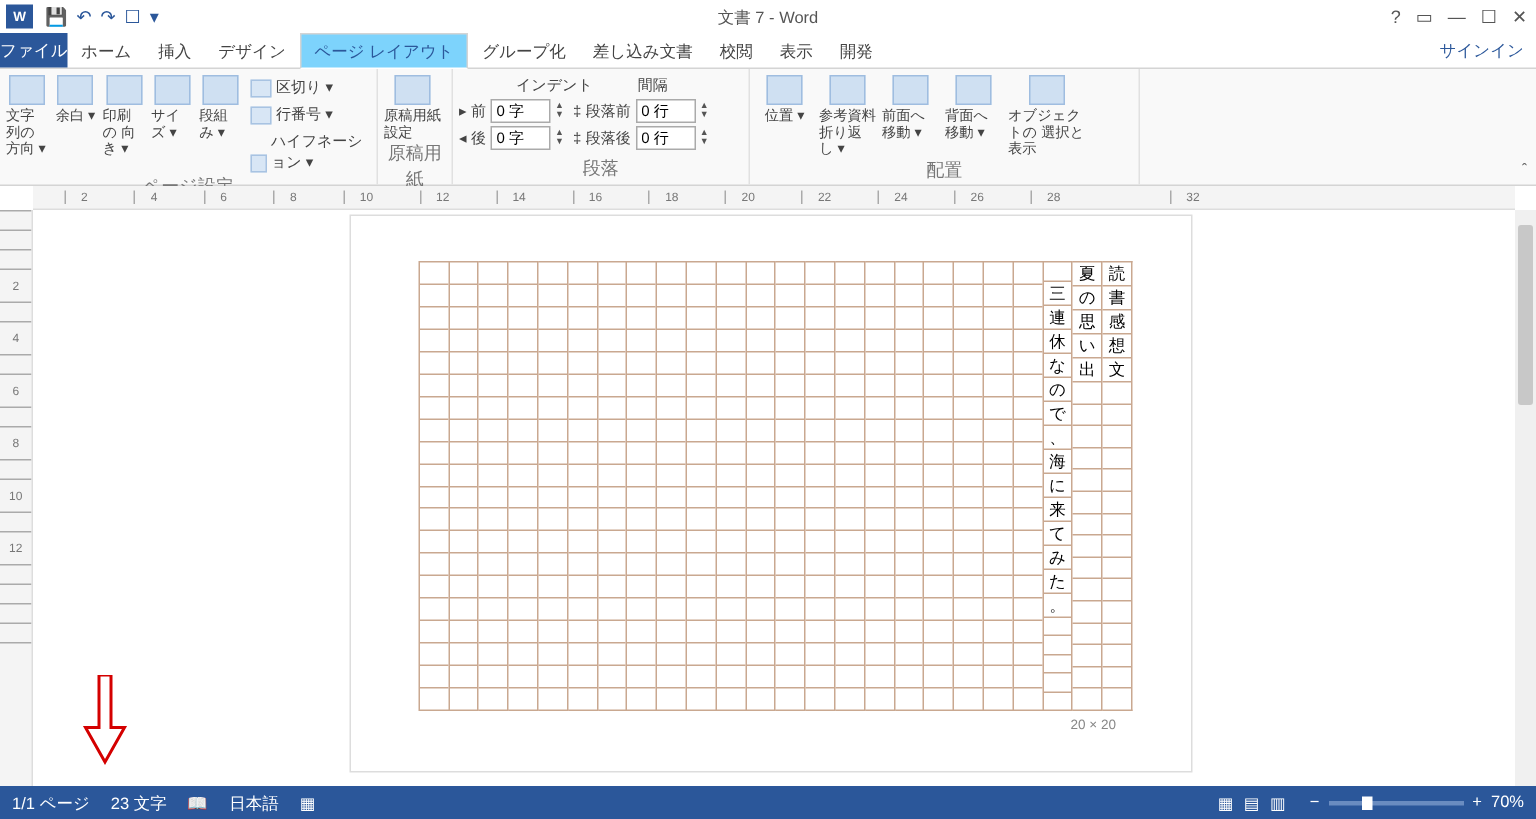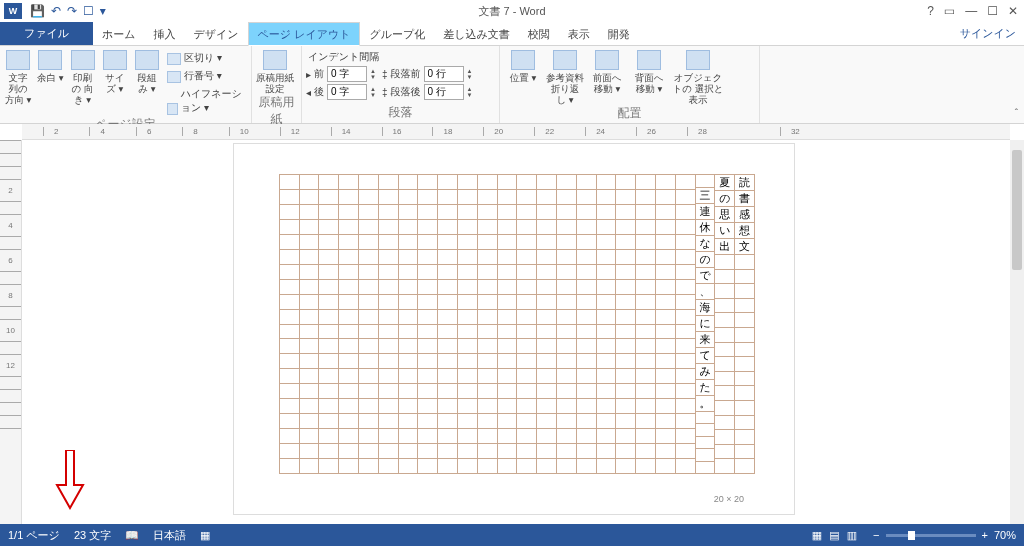--- a/index.html
+++ b/index.html
@@ -6,49 +6,49 @@
   body { width:1024px; height:546px; background:#fff; overflow:hidden; position:relative; }
   .titlebar { height:22px; background:#fff; display:flex; align-items:center; font-size:11px; color:#444; position:relative; }
   .titlebar .appicon { width:18px; height:16px; background:#2b579a; margin:0 4px; display:flex; align-items:center; justify-content:center; color:#fff; font-size:9px; font-weight:bold; }
   .qat { display:flex; gap:6px; margin-left:4px; }
   .qat span { font-size:12px; color:#2b579a; cursor:pointer; }
   .titlebar .title { position:absolute; left:50%; transform:translateX(-50%); color:#555; }
   .winbtns { margin-left:auto; display:flex; gap:10px; padding-right:6px; color:#555; font-size:12px; }
   .winbtns span { cursor:pointer; }
   .tabs { height:24px; background:#fff; display:flex; align-items:flex-end; font-size:11px; color:#444; border-bottom:1px solid #d4d4d4; }
   .tabs .tab { padding:4px 9px 3px; cursor:pointer; }
-  .tabs .tab.file { background:#2b579a; color:#fff; padding:4px 24px; }
+  .tabs .tab.file { background:#2b579a; color:#fff; padding:4px 0; }
   .tabs .tab.active { border:1px solid #d4d4d4; border-bottom:1px solid #fff; background:#7dd3fc; margin-bottom:-1px; color:#2b579a;}
   .tabs .signin { margin-left:auto; padding:4px 8px; color:#2b579a; cursor:pointer; }
   .ribbon { height:78px; background:#f9f9f9; border-bottom:1px solid #d4d4d4; display:flex; font-size:10px; color:#444; position:relative; }
   .grp { border-right:1px solid #e1e1e1; display:flex; flex-direction:column; padding:2px 4px 0; }
   .grp .body { flex:1; display:flex; align-items:flex-start; gap:4px; padding-top:2px;}
   .grp .lbl { text-align:center; font-size:12px; color:#777; padding-bottom:2px; }
   .bigbtn { display:flex; flex-direction:column; align-items:center; width:38px; cursor:pointer; gap:2px;}
   .bigbtn .ic { width:24px; height:20px; background:#cfe0f2; border:1px solid #9fbde0; }
-  .bigbtn .tx { font-size:9.5px; text-align:center; line-height:11px; }
+  .bigbtn .tx { font-size:9.5px; text-align:left; line-height:11px; }
   .smallcol { display:flex; flex-direction:column; gap:2px; }
   .smallbtn { display:flex; align-items:flex-end; gap:3px; font-size:10px; cursor:pointer; padding:1px 2px;}
   .smallbtn .ic { width:14px; height:12px; background:#d8e6f5; border:1px solid #a8c3e2; }
   .spin { display:flex; align-items:center; gap:3px; font-size:10px; }
   .spin input { width:40px; height:16px; font-size:10px; border:1px solid #aaa; text-align:left; padding:0 3px;}
   .spin .arrows { display:flex; flex-direction:column; font-size:6px; line-height:6px; color:#555;}
   .collapse { position:absolute; right:6px; bottom:4px; font-size:10px; color:#666; cursor:pointer; }
   .canvas { position:absolute; top:124px; left:0; right:0; bottom:22px; background:#fff; }
   .rulerH { position:absolute; top:0; left:22px; right:14px; height:16px; background:#f4f4f4; border-bottom:1px solid #ddd; font-size:8px; color:#777; display:flex; align-items:center; overflow:hidden;}
   .rulerH span{border-left:1px solid #aaa; padding:0 10px;}
   .rulerV { position:absolute; top:16px; left:0; width:22px; bottom:0; background:#f4f4f4; border-right:1px solid #ddd; font-size:8px; color:#777; display:flex; flex-direction:column; align-items:center; overflow:hidden;}
   .rulerV span{border-top:1px solid #aaa; padding:6px 0; width:100%; text-align:center;}
   .page { position:absolute; top:20px; left:234px; width:560px; height:370px; background:#fff; box-shadow:0 0 0 1px #ddd; }
   .genkou { position:absolute; top:30px; left:45px; width:476px; height:300px; display:flex; flex-direction:row-reverse; }
   .col { flex:1; border:1px solid #c9a890; border-left:none; display:flex; flex-direction:column; }
   .col:last-child{border-left:1px solid #c9a890;}
   .col .cell { flex:1; border-bottom:1px solid #c9a890; display:flex; align-items:center; justify-content:center; font-size:11px; color:#000;}
   .col .cell:last-child{border-bottom:none;}
-  .gridlabel{position:absolute; right:50px; bottom:10px; font-size:9px; color:#888;}
+  .gridlabel{position:absolute; right:50px; bottom:26px; font-size:9px; color:#888;}
   .scroll{position:absolute; top:16px; right:0; bottom:0; width:14px; background:#f0f0f0;}
   .scroll .thumb{position:absolute; top:10px; left:2px; right:2px; height:120px; background:#c8c8c8; border-radius:2px;}
   .status { position:absolute; bottom:0; left:0; right:0; height:22px; background:#2b579a; color:#fff; display:flex; align-items:center; font-size:11px; padding:0 8px; gap:14px;}
   .status .spacer{flex:1;}
   .status .viewbtns span{margin:0 2px; cursor:pointer;}
   .status .zoom{display:flex; align-items:center; gap:6px;}
   .status .zslider{width:90px; height:3px; background:#6a8cc0; position:relative;}
   .status .zslider .zthumb{position:absolute; left:22px; top:-3px; width:7px; height:9px; background:#fff;}
   .arrow-annotation{position:absolute; left:55px; top:450px; width:30px; height:60px; pointer-events:none;}
   .arrow-annotation svg{width:100%; height:100%;}
@@ -142,21 +142,21 @@
           <div class="ic"></div>
           <div class="tx">原稿用紙
 設定</div>
         </div>
     </div>
     <div class="lbl">原稿用紙</div>
   </div>
 
   <div class="grp" style="width:198px;">
     <div class="body" style="flex-direction:column; gap:2px; width:100%;">
-      <div style="display:flex; padding:0 2px;">
+      <div style="display:flex; gap:30px; padding:0 2px;margin-left:36px;">
         <span>インデント</span>
         <span>間隔</span>
       </div>
       <div style="display:flex; gap:6px;">
         <div class="spin">
             <span>▸</span>
             <span>前</span>
             <input value="0 字" style="">
             <div class="arrows">
               <span>▲</span>

